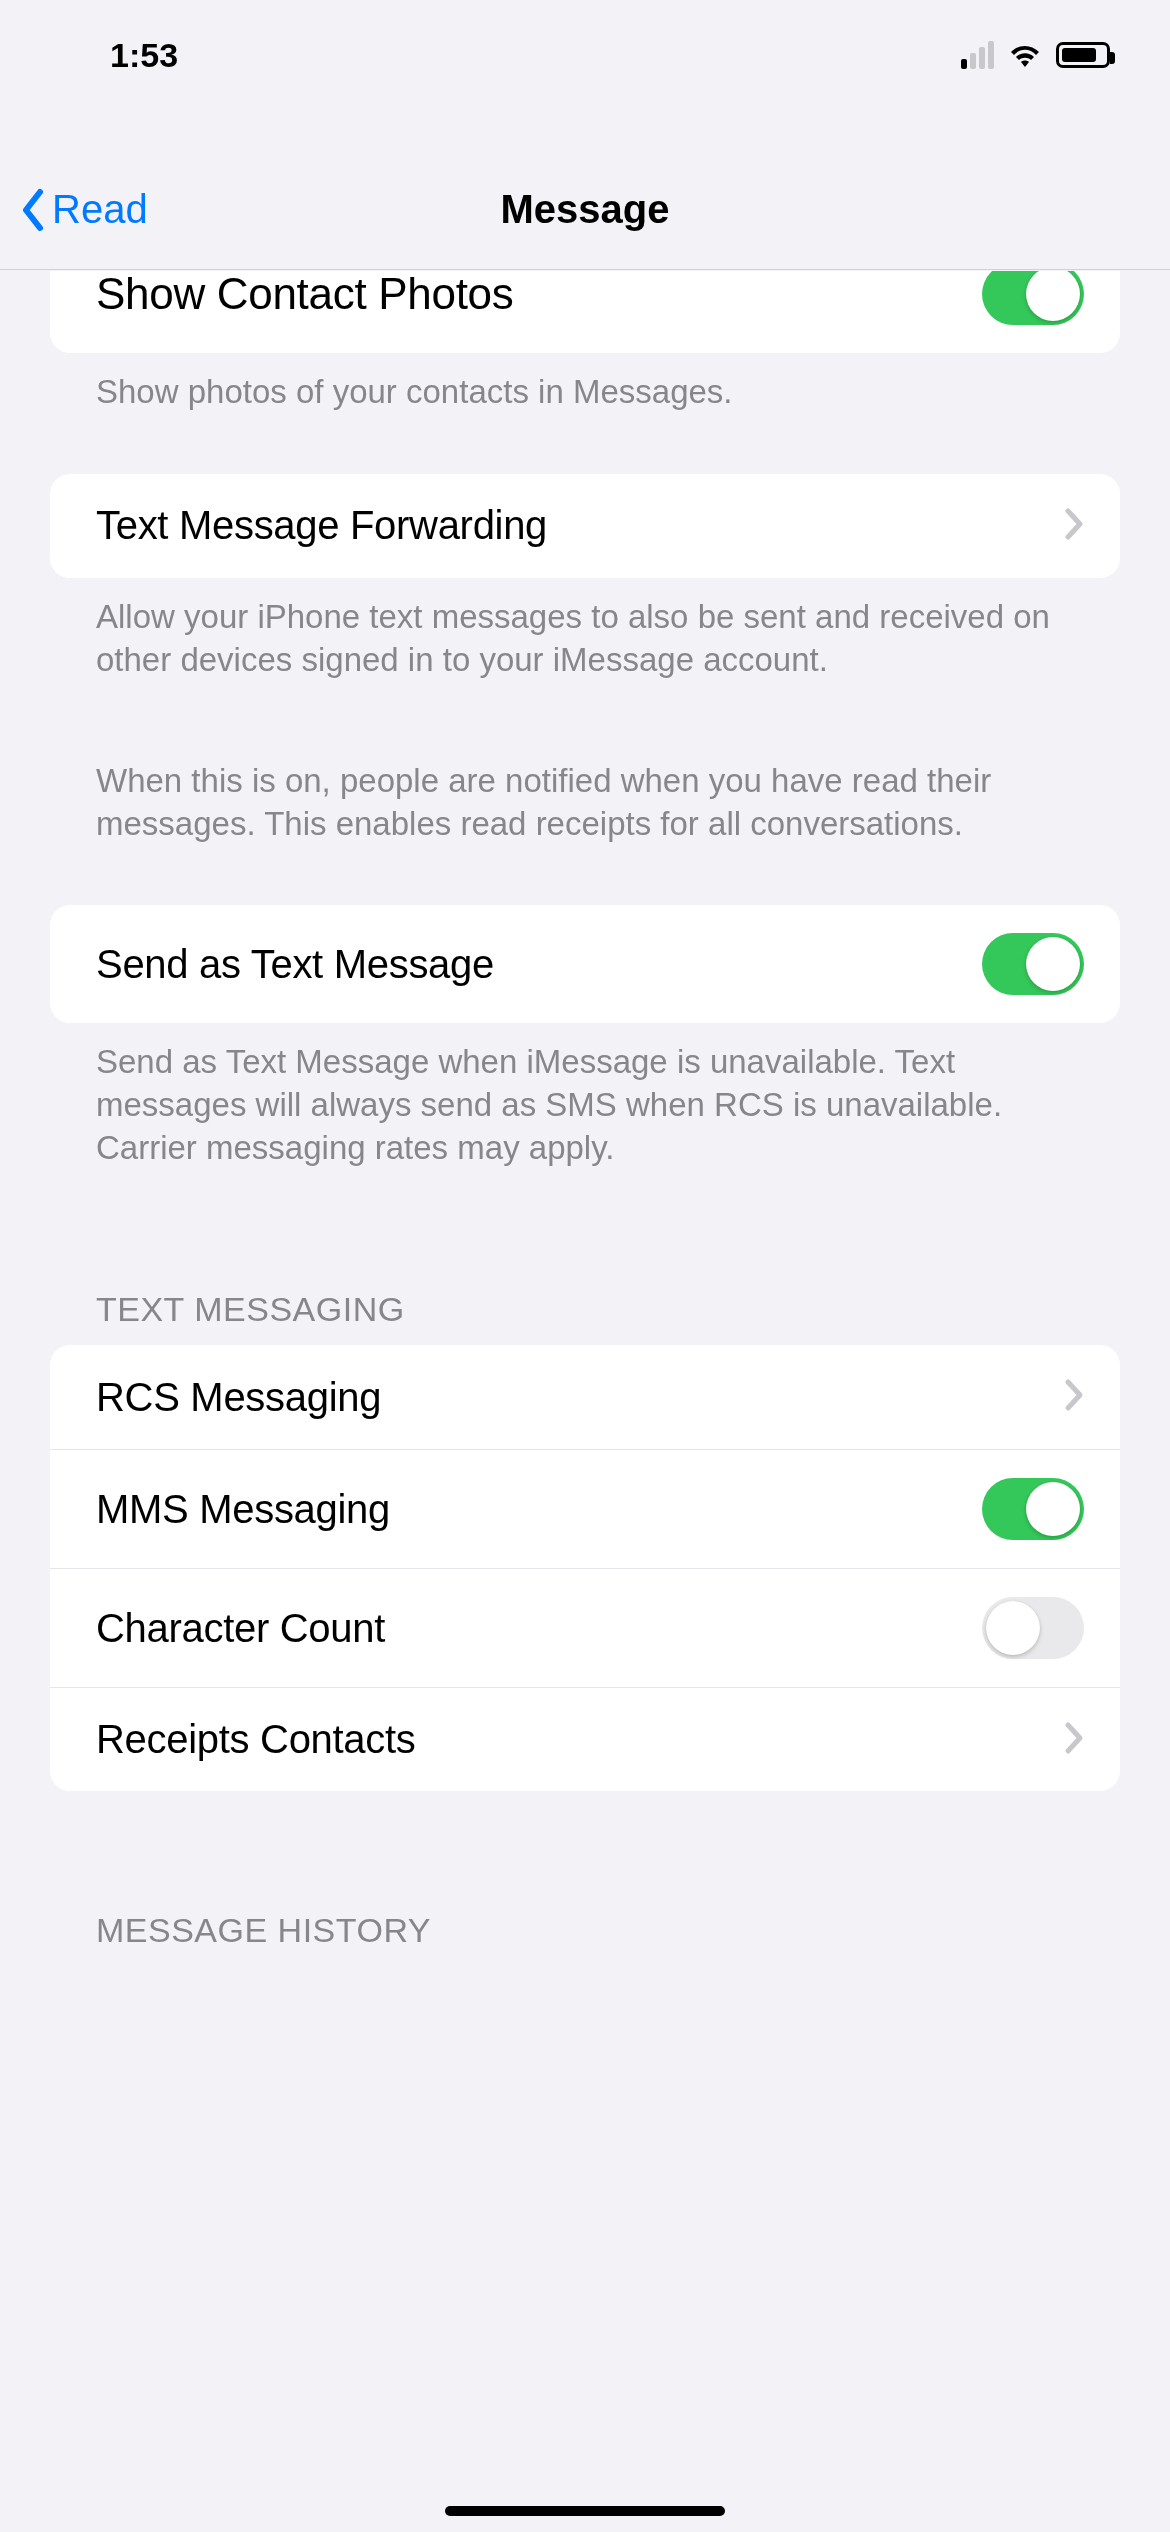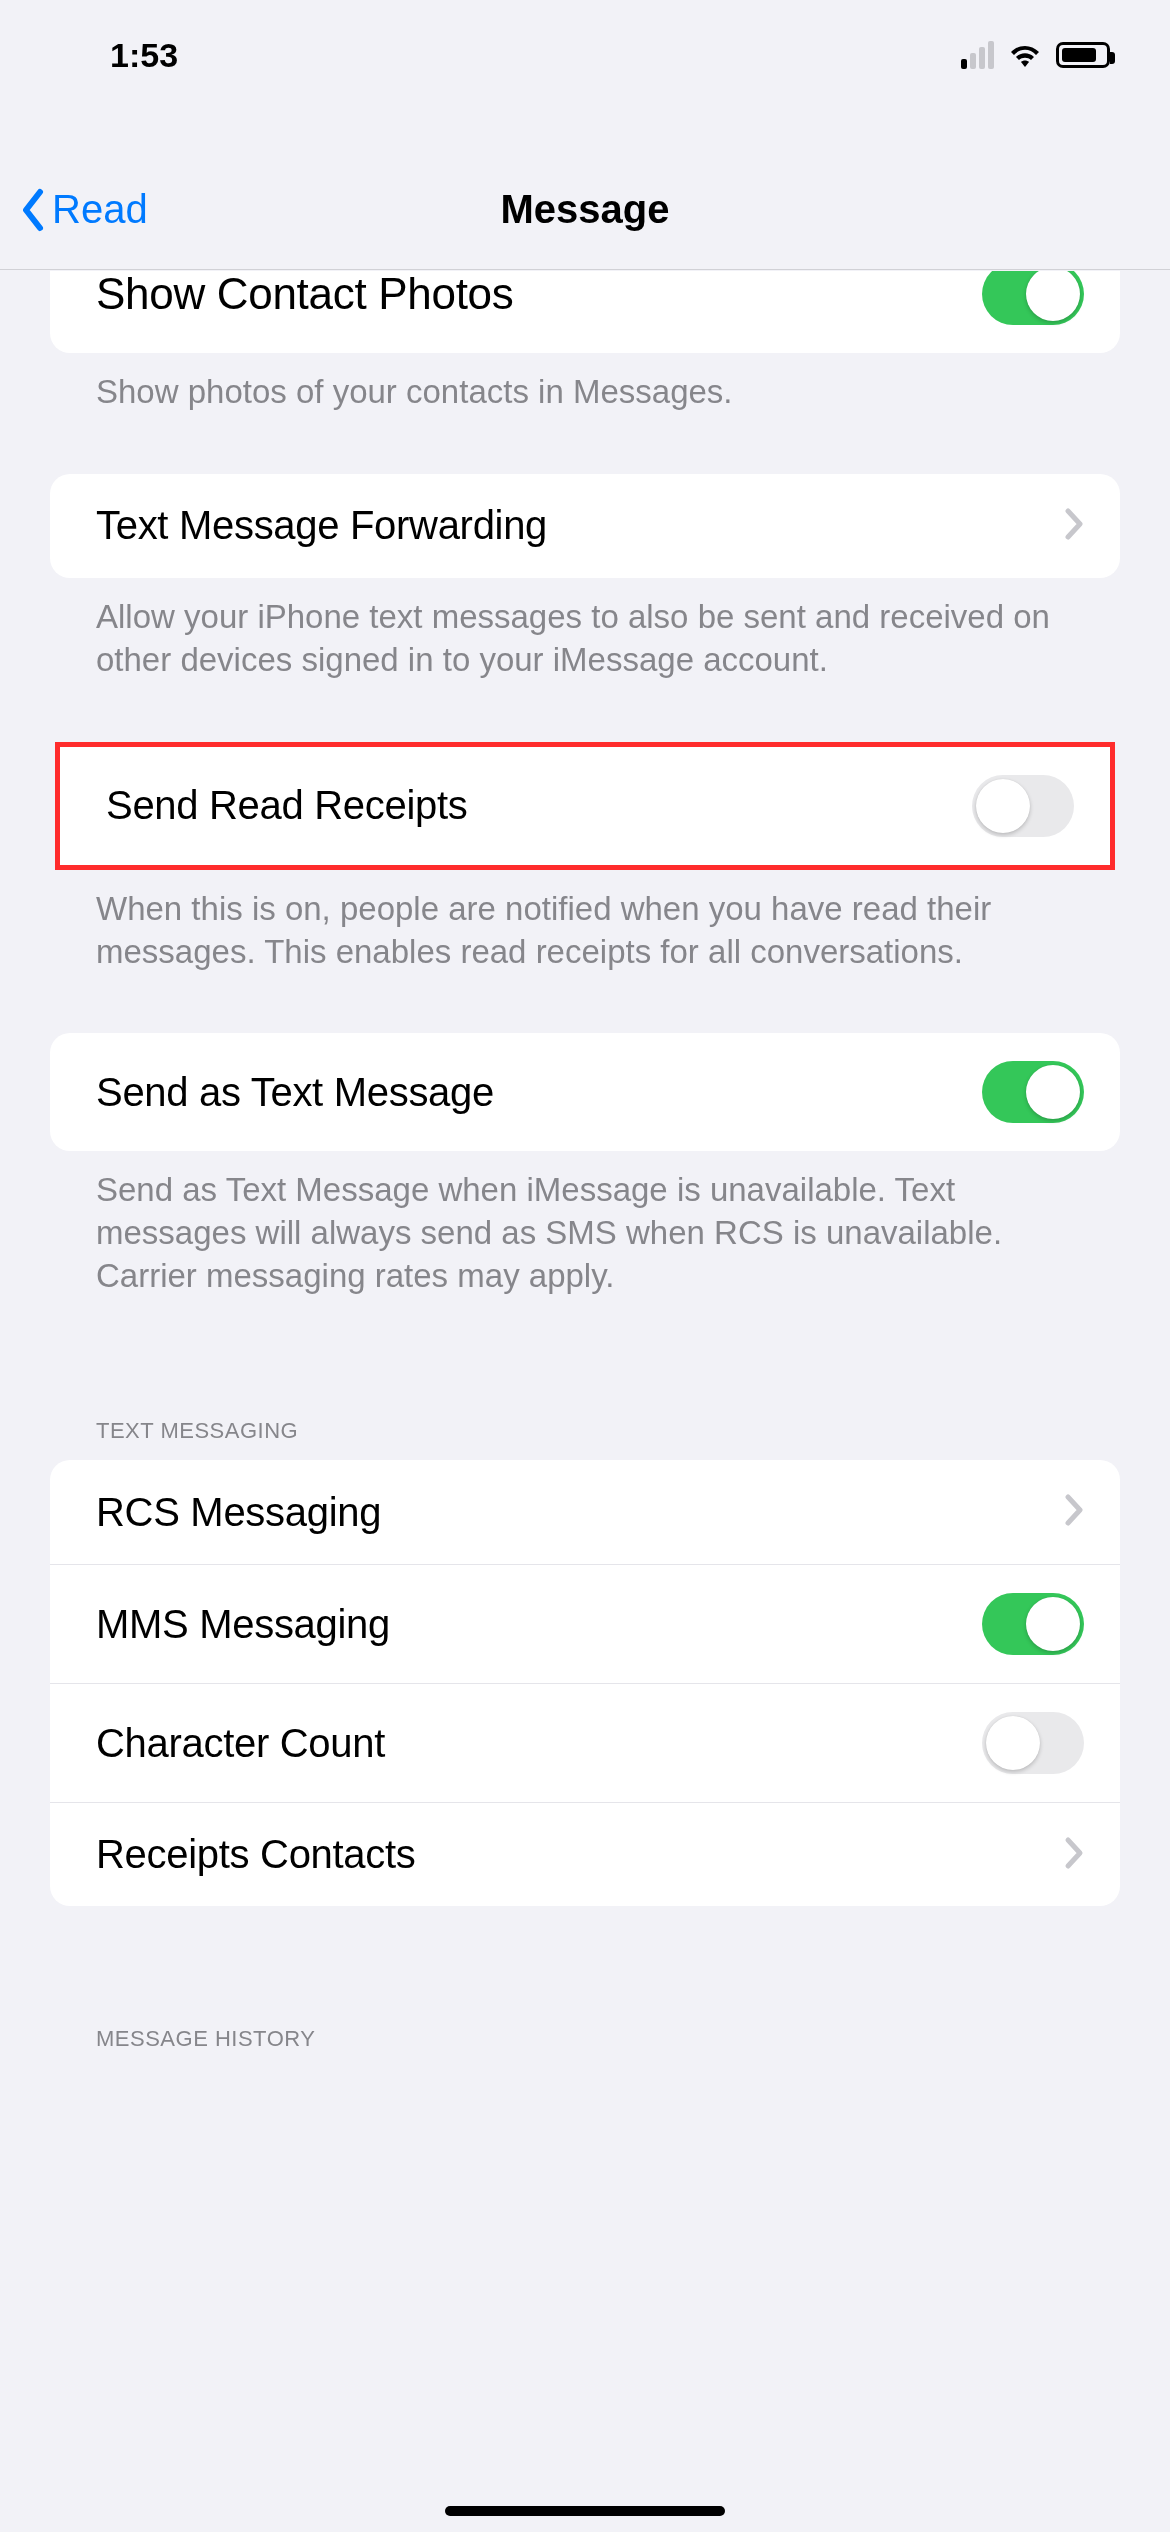--- a/index.html
+++ b/index.html
@@ -115,21 +115,21 @@
   .footer-note {
     color: #86868b;
     font-size: 33px;
     line-height: 1.3;
     padding: 18px 50px 0 96px;
     margin-right: 50px;
   }
 
   .section-header {
     color: #86868b;
-    font-size: 22px;
+    font-size: 34px;
     letter-spacing: 0.5px;
     text-transform: uppercase;
     padding: 0 0 16px 96px;
   }
 
   
   .spacer-60 { height: 60px; }
   .spacer-120 { height: 120px; }
 
   
@@ -233,28 +233,20 @@
         <svg width="20" height="34" viewBox="0 0 20 34">
             <polyline points="4,4 16,17 4,30" fill="none" stroke="#c7c7cc" stroke-width="5" stroke-linecap="round" stroke-linejoin="round"></polyline>
           </svg>
       </span>
     </div>
   </div>
   <div class="footer-note">Allow your iPhone text messages to also be sent and received on other devices signed in to your iMessage account.</div>
 
   <div class="spacer-60"></div>
 
-  <div class="group highlight-box" style="border-radius:0; margin:0 55px;">
-    <div class="row">
-      <span class="row-label">Send Read Receipts</span>
-      <div class="switch off">
-          <span class="knob"></span>
-        </div>
-    </div>
-  </div>
   <div class="footer-note">When this is on, people are notified when you have read their messages. This enables read receipts for all conversations.</div>
 
   <div class="spacer-60"></div>
 
   <div class="group">
     <div class="row">
       <span class="row-label">Send as Text Message</span>
       <div class="switch on">
           <span class="knob"></span>
         </div>

